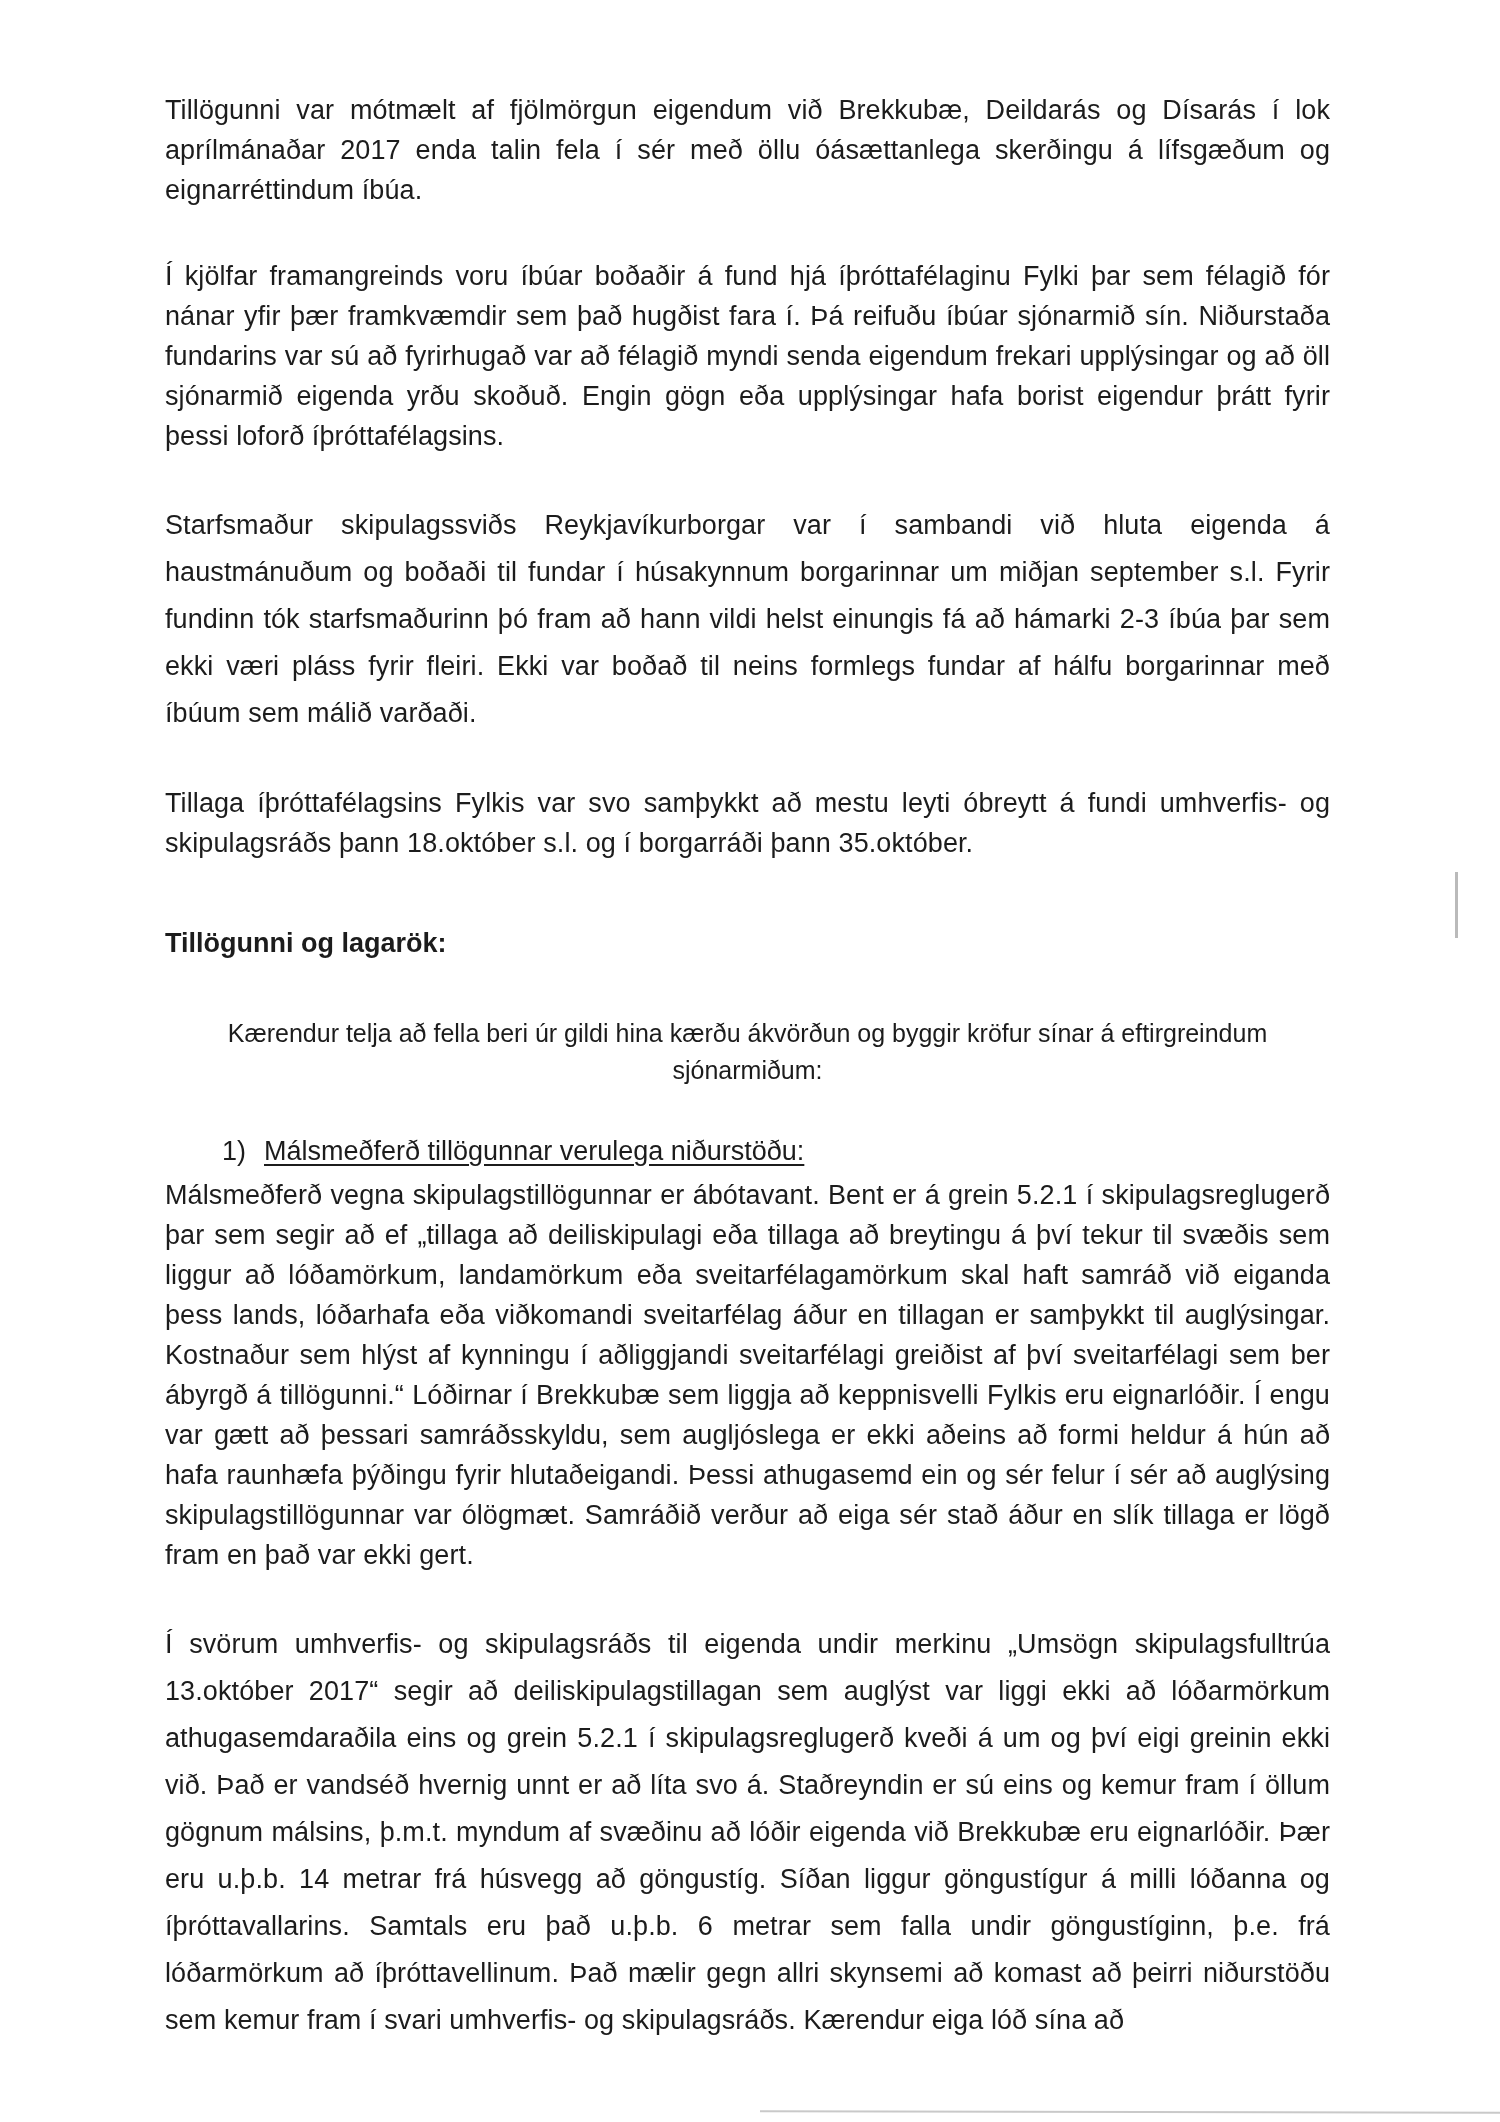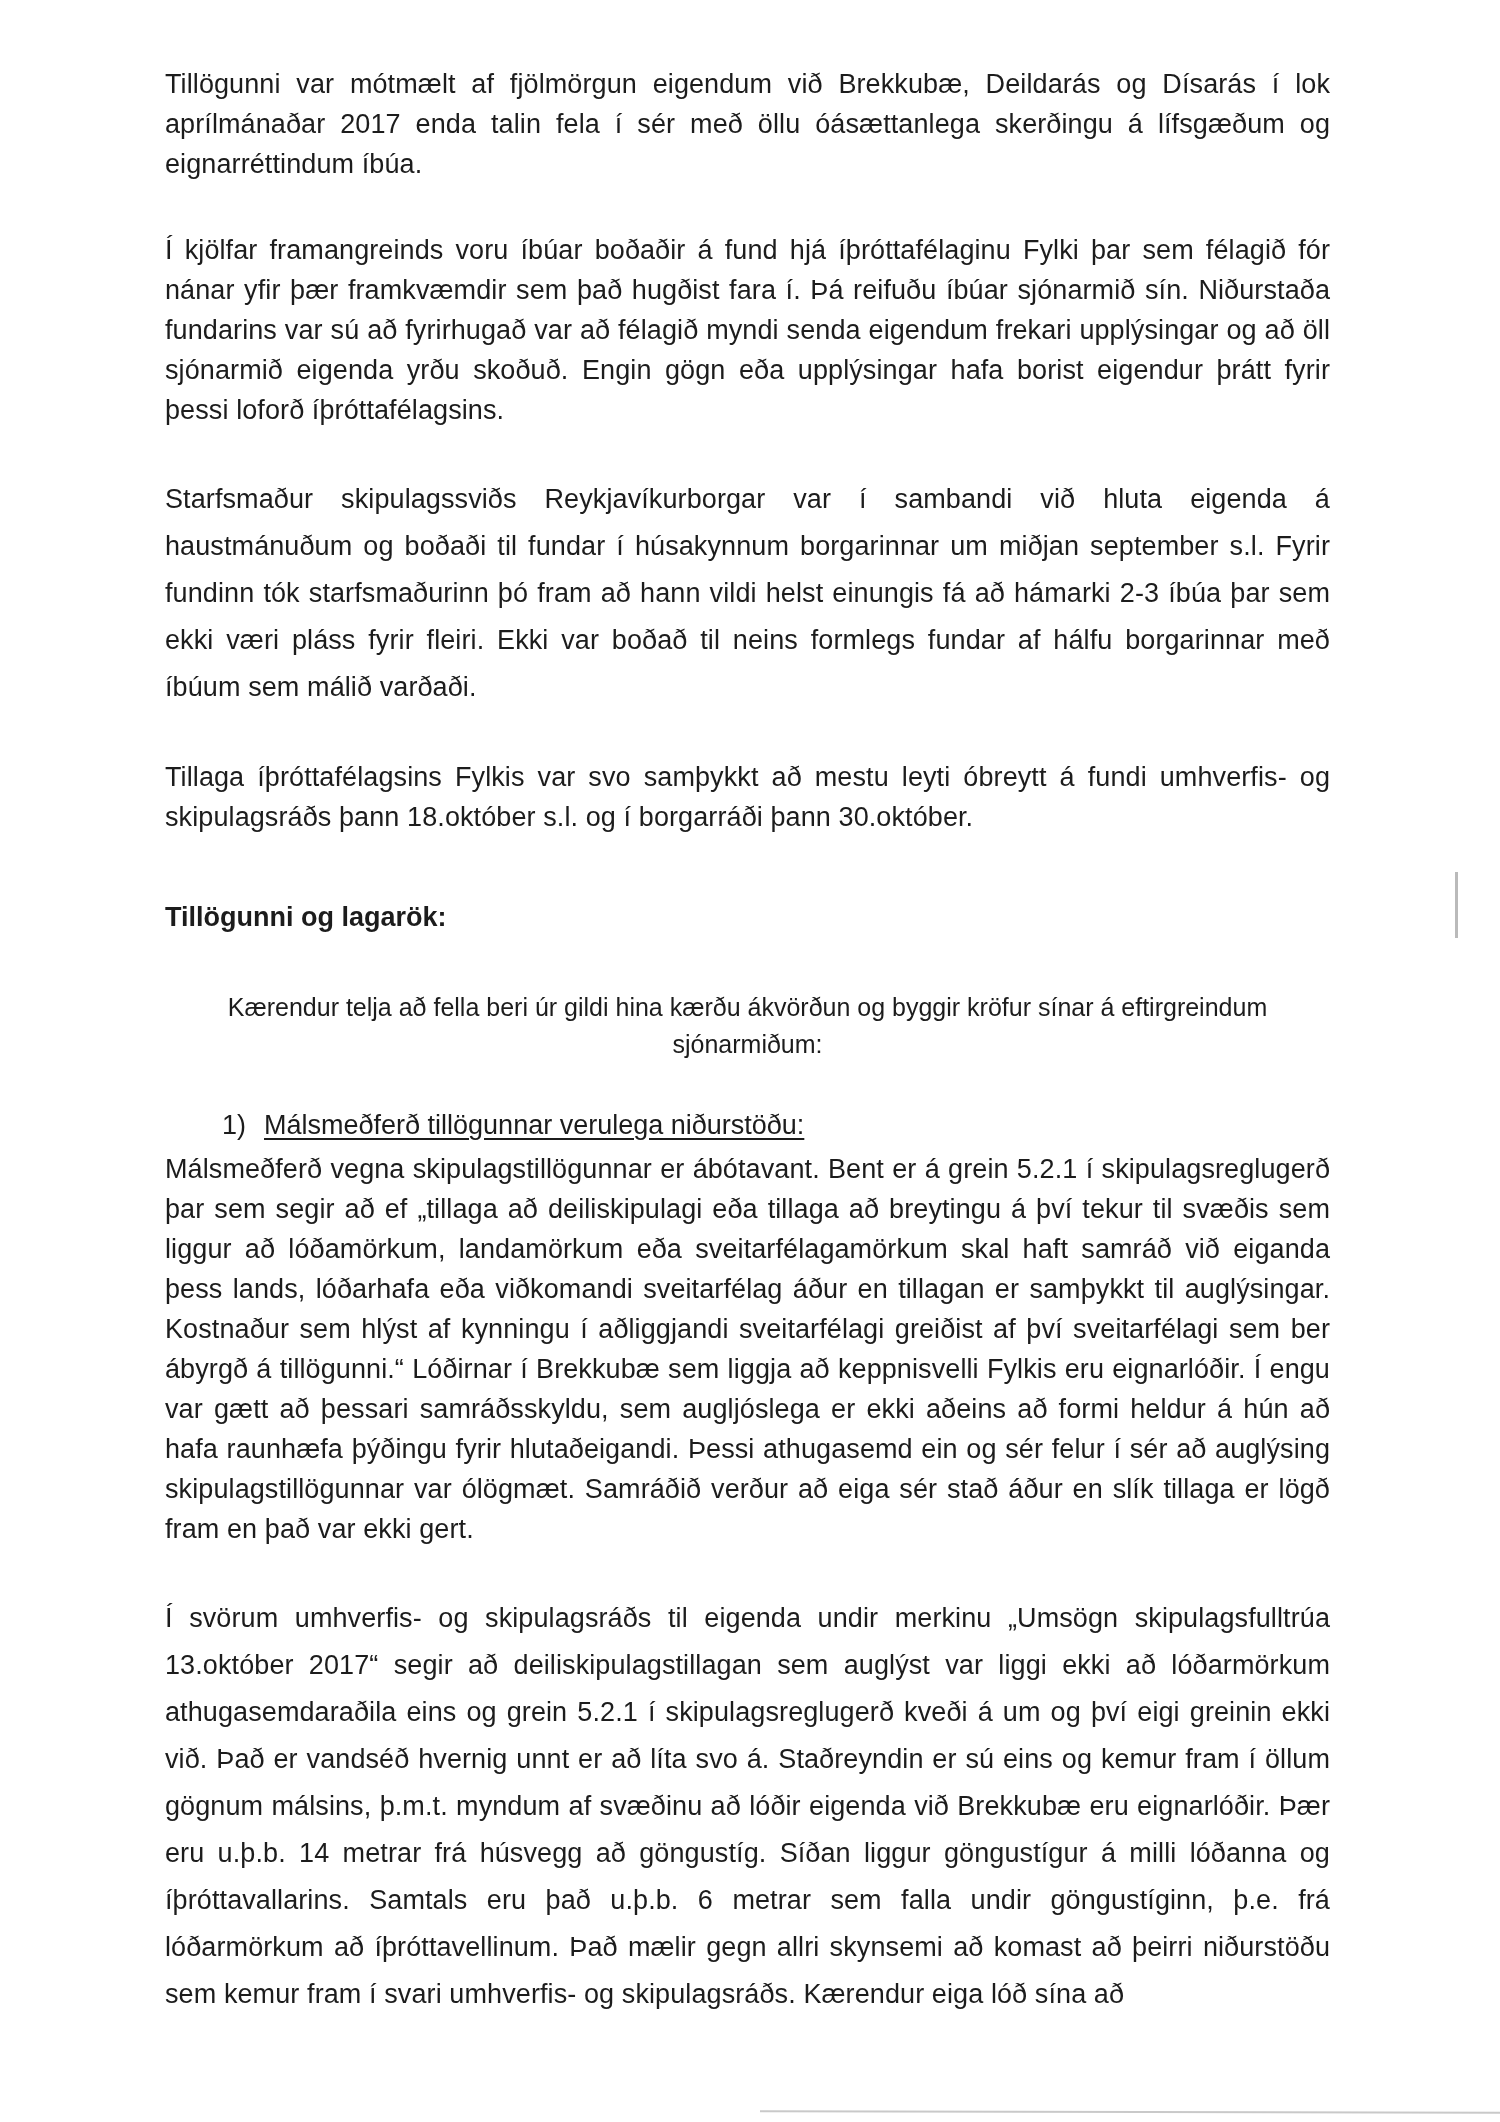--- a/index.html
+++ b/index.html
@@ -14,21 +14,21 @@
     font-family: "Liberation Sans", sans-serif;
     color: #1c1c1c;
     overflow: hidden;
   }
   .page {
     position: relative;
     width: 1500px;
     height: 2122px;
     background: #ffffff;
     box-sizing: border-box;
-    padding: 64px 170px 0 165px;
+    padding: 90px 170px 0 165px;
   }
   p.body-para {
     font-size: 27px;
     line-height: 40px;
     text-align: justify;
     margin: 0 0 46px 0;
     letter-spacing: 0.1px;
   }
   p.body-para.loose {
     line-height: 47px;
@@ -83,21 +83,21 @@
 <body>
 
 <div class="page">
 
   <p class="body-para">Tillögunni var mótmælt af fjölmörgun eigendum við Brekkubæ, Deildarás og Dísarás í lok aprílmánaðar 2017 enda talin fela í sér með öllu óásættanlega skerðingu á lífsgæðum og eignarréttindum íbúa.</p>
 
   <p class="body-para">Í kjölfar framangreinds voru íbúar boðaðir á fund hjá íþróttafélaginu Fylki þar sem félagið fór nánar yfir þær framkvæmdir sem það hugðist fara í. Þá reifuðu íbúar sjónarmið sín. Niðurstaða fundarins var sú að fyrirhugað var að félagið myndi senda eigendum frekari upplýsingar og að öll sjónarmið eigenda yrðu skoðuð. Engin gögn eða upplýsingar hafa borist eigendur þrátt fyrir þessi loforð íþróttafélagsins.</p>
 
   <p class="body-para loose">Starfsmaður skipulagssviðs Reykjavíkurborgar var í sambandi við hluta eigenda á haustmánuðum og boðaði til fundar í húsakynnum borgarinnar um miðjan september s.l. Fyrir fundinn tók starfsmaðurinn þó fram að hann vildi helst einungis fá að hámarki 2-3 íbúa þar sem ekki væri pláss fyrir fleiri. Ekki var boðað til neins formlegs fundar af hálfu borgarinnar með íbúum sem málið varðaði.</p>
 
-  <p class="body-para">Tillaga íþróttafélagsins Fylkis var svo samþykkt að mestu leyti óbreytt á fundi umhverfis- og skipulagsráðs þann 18.október s.l. og í borgarráði þann 30.október.</p>
+  <p class="body-para">Tillaga íþróttafélagsins Fylkis var svo samþykkt að mestu leyti óbreytt á fundi umhverfis- og skipulagsráðs þann 18.október s.l. og í borgarráði þann 35.október.</p>
 
   <h3 class="section-heading">Tillögunni og lagarök:</h3>
 
   <p class="intro-para">Kærendur telja að fella beri úr gildi hina kærðu ákvörðun og byggir kröfur sínar á eftirgreindum sjónarmiðum:</p>
 
   <div class="list-item">
     <span class="num">1)</span>
     <span class="item-title">Málsmeðferð tillögunnar verulega niðurstöðu:</span>
   </div>
 

